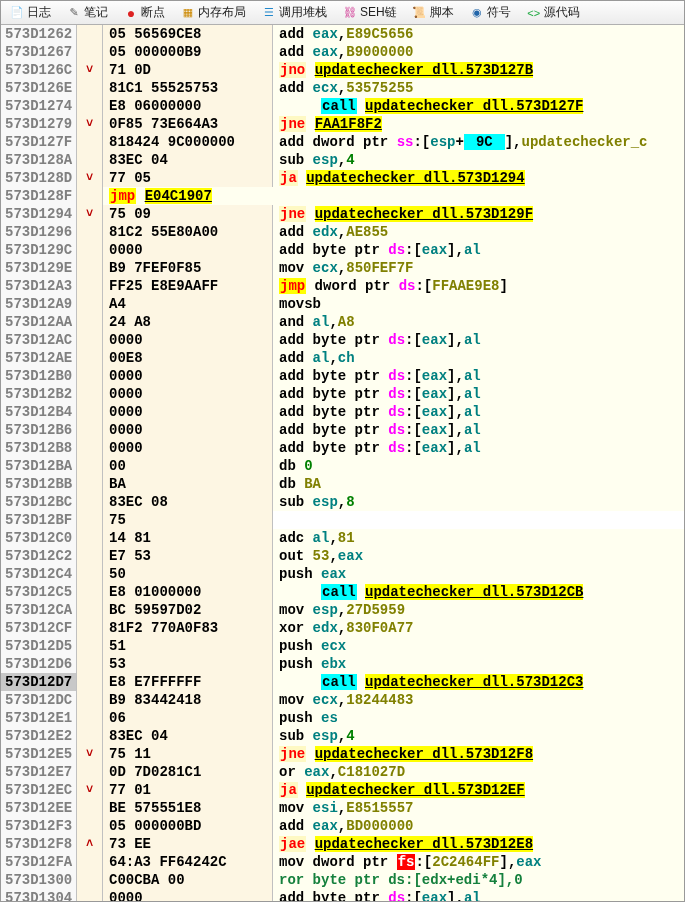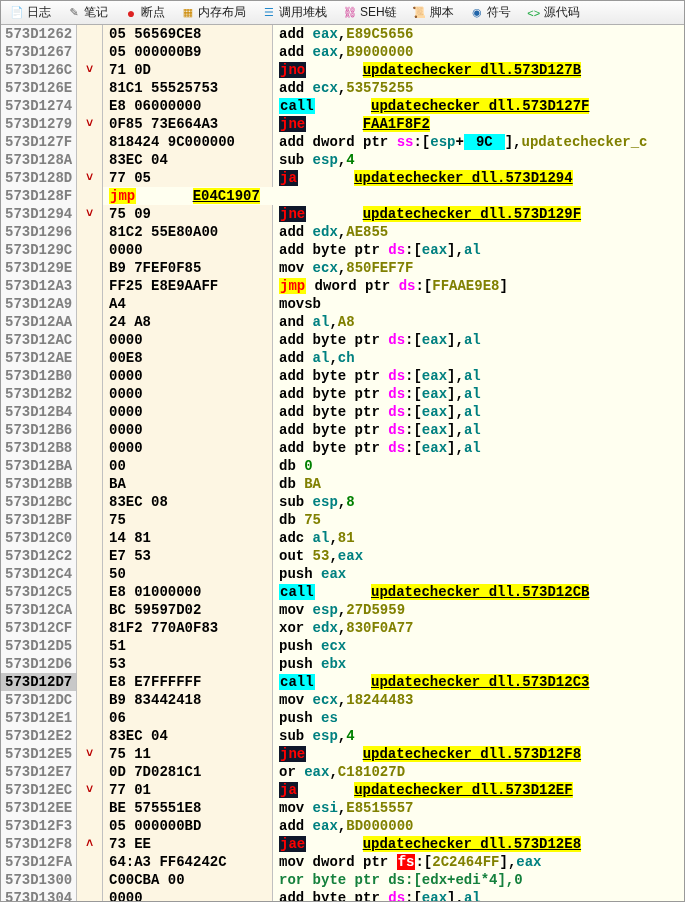--- a/index.html
+++ b/index.html
@@ -24,26 +24,26 @@
 .row { display: flex; height: 18px; white-space: pre; }
 .row.sel { background: #e5e5e5; }
 .col-addr { width: 76px; color: #808080; background: #f8f8f8; border-right: 1px solid #c0c0c0; padding-left: 4px; flex: none; }
 .col-addr.sel { color: #000; background: #c8c8c8; }
 .col-gutter { width: 26px; background: #fdf6e3; border-right: 1px solid #c0c0c0; text-align: center; color: #b00; flex: none; font-size: 12px; }
 .col-bytes { width: 170px; background: #fdf6e3; color: #000; padding-left: 6px; border-right: 1px solid #c0c0c0; flex: none; }
 .col-disasm { flex: 1; background: #fffff0; padding-left: 6px; overflow: hidden; }
 
 .mn { color: #000; }
 .mn-jmp { background: #ffff00; color: #ff0000; padding: 0 1px; }
-.mn-jcc { background: #0f172a; color: #ff0000; padding: 0 1px; }
-.mn-call { background: #00ffff; color: #000; padding: 0 1px; }
+.mn-jcc { background: #fef9c3; color: #ff0000; padding: 0 1px; }
+.mn-call { background: #00ffff; color: #000; padding: 0 1px; margin-left: 42px; }
 .reg { color: #008080; }
 .imm { color: #008000; }
 .imm-hex { color: #808000; }
-.addr-tgt { background: #ffff00; color: #000; text-decoration: underline; margin-left: 48px; }
+.addr-tgt { background: #ffff00; color: #000; text-decoration: underline; }
 .seg { color: #ff00ff; }
 .seg-hl { background: #ff0000; color: #fff; padding: 0 1px; }
 .brk { color: #000; }
 .hl-box { background: #00ffff; padding: 0 12px; }
 .gray-all { color: #15803d; }
 </style>
 </head>
 <body>
 
 <div class="toolbar" id="toolbar">
@@ -105,21 +105,21 @@
     <div class="row"><div class="col-addr">573D12AC</div><div class="col-gutter"></div><div class="col-bytes">0000</div><div class="col-disasm"><span class="mn">add </span><span>byte ptr </span><span class="seg">ds</span><span>:</span><span class="brk">[</span><span class="reg">eax</span><span class="brk">]</span><span>,</span><span class="reg">al</span></div></div>
     <div class="row"><div class="col-addr">573D12AE</div><div class="col-gutter"></div><div class="col-bytes">00E8</div><div class="col-disasm"><span class="mn">add </span><span class="reg">al</span><span>,</span><span class="reg">ch</span></div></div>
     <div class="row"><div class="col-addr">573D12B0</div><div class="col-gutter"></div><div class="col-bytes">0000</div><div class="col-disasm"><span class="mn">add </span><span>byte ptr </span><span class="seg">ds</span><span>:</span><span class="brk">[</span><span class="reg">eax</span><span class="brk">]</span><span>,</span><span class="reg">al</span></div></div>
     <div class="row"><div class="col-addr">573D12B2</div><div class="col-gutter"></div><div class="col-bytes">0000</div><div class="col-disasm"><span class="mn">add </span><span>byte ptr </span><span class="seg">ds</span><span>:</span><span class="brk">[</span><span class="reg">eax</span><span class="brk">]</span><span>,</span><span class="reg">al</span></div></div>
     <div class="row"><div class="col-addr">573D12B4</div><div class="col-gutter"></div><div class="col-bytes">0000</div><div class="col-disasm"><span class="mn">add </span><span>byte ptr </span><span class="seg">ds</span><span>:</span><span class="brk">[</span><span class="reg">eax</span><span class="brk">]</span><span>,</span><span class="reg">al</span></div></div>
     <div class="row"><div class="col-addr">573D12B6</div><div class="col-gutter"></div><div class="col-bytes">0000</div><div class="col-disasm"><span class="mn">add </span><span>byte ptr </span><span class="seg">ds</span><span>:</span><span class="brk">[</span><span class="reg">eax</span><span class="brk">]</span><span>,</span><span class="reg">al</span></div></div>
     <div class="row"><div class="col-addr">573D12B8</div><div class="col-gutter"></div><div class="col-bytes">0000</div><div class="col-disasm"><span class="mn">add </span><span>byte ptr </span><span class="seg">ds</span><span>:</span><span class="brk">[</span><span class="reg">eax</span><span class="brk">]</span><span>,</span><span class="reg">al</span></div></div>
     <div class="row"><div class="col-addr">573D12BA</div><div class="col-gutter"></div><div class="col-bytes">00</div><div class="col-disasm"><span class="mn">db </span><span class="imm">0</span></div></div>
     <div class="row"><div class="col-addr">573D12BB</div><div class="col-gutter"></div><div class="col-bytes">BA</div><div class="col-disasm"><span class="mn">db </span><span class="imm-hex">BA</span></div></div>
     <div class="row"><div class="col-addr">573D12BC</div><div class="col-gutter"></div><div class="col-bytes">83EC 08</div><div class="col-disasm"><span class="mn">sub </span><span class="reg">esp</span><span>,</span><span class="imm">8</span></div></div>
-    <div class="row"><div class="col-addr">573D12BF</div><div class="col-gutter"></div><div class="col-bytes">75</div><div class="col-disasm"><span class="mn">db </span><span class="imm-hex">75</span></div></div>
+    <div class="row"><div class="col-addr">573D12BF</div><div class="col-gutter"></div><div class="col-bytes">75</div></div>
     <div class="row"><div class="col-addr">573D12C0</div><div class="col-gutter"></div><div class="col-bytes">14 81</div><div class="col-disasm"><span class="mn">adc </span><span class="reg">al</span><span>,</span><span class="imm-hex">81</span></div></div>
     <div class="row"><div class="col-addr">573D12C2</div><div class="col-gutter"></div><div class="col-bytes">E7 53</div><div class="col-disasm"><span class="mn">out </span><span class="imm-hex">53</span><span>,</span><span class="reg">eax</span></div></div>
     <div class="row"><div class="col-addr">573D12C4</div><div class="col-gutter"></div><div class="col-bytes">50</div><div class="col-disasm"><span class="mn">push </span><span class="reg">eax</span></div></div>
     <div class="row"><div class="col-addr">573D12C5</div><div class="col-gutter"></div><div class="col-bytes">E8 01000000</div><div class="col-disasm"><span class="mn-call">call</span><span> </span><span class="addr-tgt">updatechecker_dll.573D12CB</span></div></div>
     <div class="row"><div class="col-addr">573D12CA</div><div class="col-gutter"></div><div class="col-bytes">BC 59597D02</div><div class="col-disasm"><span class="mn">mov </span><span class="reg">esp</span><span>,</span><span class="imm-hex">27D5959</span></div></div>
     <div class="row"><div class="col-addr">573D12CF</div><div class="col-gutter"></div><div class="col-bytes">81F2 770A0F83</div><div class="col-disasm"><span class="mn">xor </span><span class="reg">edx</span><span>,</span><span class="imm-hex">830F0A77</span></div></div>
     <div class="row"><div class="col-addr">573D12D5</div><div class="col-gutter"></div><div class="col-bytes">51</div><div class="col-disasm"><span class="mn">push </span><span class="reg">ecx</span></div></div>
     <div class="row"><div class="col-addr">573D12D6</div><div class="col-gutter"></div><div class="col-bytes">53</div><div class="col-disasm"><span class="mn">push </span><span class="reg">ebx</span></div></div>
     <div class="row sel"><div class="col-addr sel">573D12D7</div><div class="col-gutter"></div><div class="col-bytes">E8 E7FFFFFF</div><div class="col-disasm"><span class="mn-call">call</span><span> </span><span class="addr-tgt">updatechecker_dll.573D12C3</span></div></div>
     <div class="row"><div class="col-addr">573D12DC</div><div class="col-gutter"></div><div class="col-bytes">B9 83442418</div><div class="col-disasm"><span class="mn">mov </span><span class="reg">ecx</span><span>,</span><span class="imm-hex">18244483</span></div></div>

